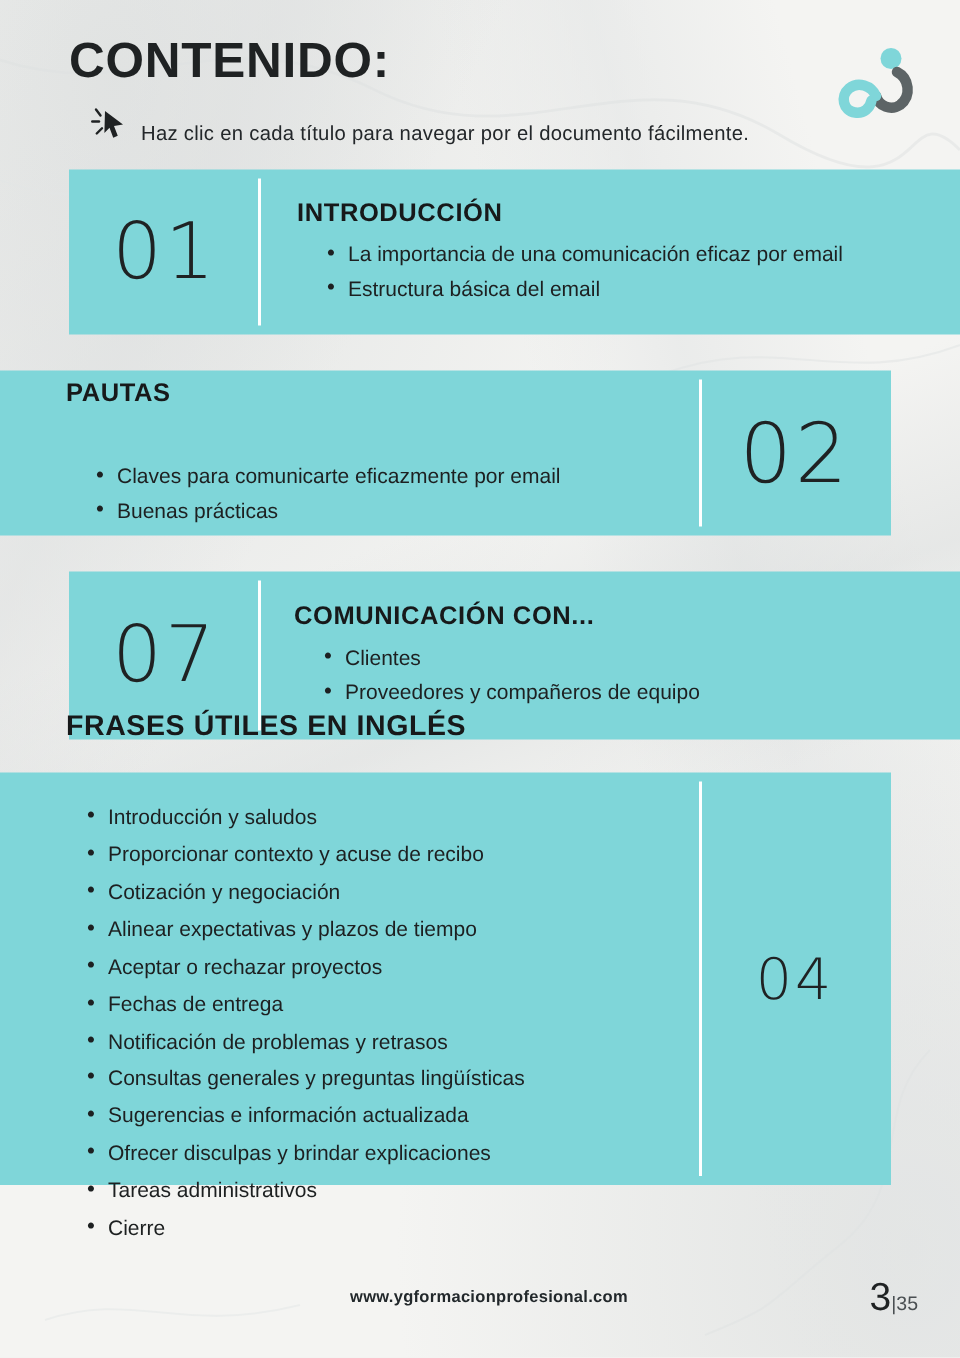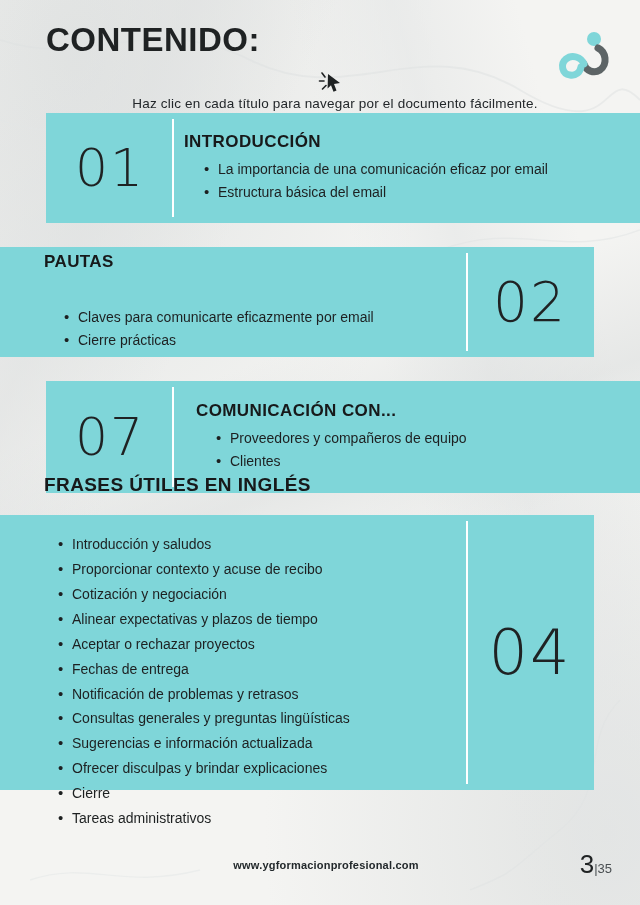--- a/index.html
+++ b/index.html
@@ -43,24 +43,23 @@
   .title {
     font-size: 33px;
     font-weight: bold;
     letter-spacing: 0.5px;
     color: #1f2223;
     margin: 0;
     line-height: 1.1;
   }
   .subtitle-row {
     display: flex;
-    align-items: center;
+    align-items: flex-end;
     margin-top: 12px;
     margin-left: 14px;
-    flex-direction: column;
   }
   .cursor-icon {
     width: 26px;
     height: 26px;
     flex: 0 0 26px;
     margin-right: 8px;
   }
   .subtitle {
     font-size: 13.5px;
     color: #23272a;
@@ -143,30 +142,30 @@
     content: "•";
     position: absolute;
     left: 0;
     top: -1px;
     font-size: 15px;
     color: #1d2021;
   }
 
   
   #sec1 { top: 113px;  left: 46px;  width: 594px; height: 110px; }
-  #sec1 .body { padding-left: 10px; }
+  #sec1 .body { padding-left: 24px; }
   #sec2 { top: 247px;  left: 0px;   width: 594px; height: 110px; }
   #sec3 { top: 381px;  left: 46px;  width: 594px; height: 112px; }
   #sec4 { top: 515px;  left: 0px;   width: 594px; height: 275px; }
 
   #sec2 .body, #sec4 .body { padding-left: 44px; gap: 28px; }
   #sec4 .sec-title { font-size: 19px; margin-bottom: 8px; }
   #sec4 ul.items { padding-left: 14px; }
   #sec4 ul.items li { line-height: 1.78; }
-  #sec4 .num { font-size: 62px; }
+  #sec4 .num { font-size: 38px; }
   #sec2 .num { font-size: 55px; }
 
   
   .footer {
     position: absolute;
     left: 0;
     right: 0;
     bottom: 18px;
     height: 34px;
   }
@@ -244,57 +243,57 @@
         <li>Estructura básica del email</li>
       </ul>
     </div>
   </div>
 
   <div class="section" id="sec2">
     <div class="body">
       <h2 class="sec-title">PAUTAS</h2>
       <ul class="items">
         <li>Claves para comunicarte eficazmente por email</li>
-        <li>Cierre prácticas</li>
+        <li>Buenas prácticas</li>
       </ul>
     </div>
     <div class="numcell left-div">
       <span class="num">02</span>
     </div>
   </div>
 
   <div class="section" id="sec3">
     <div class="numcell right-div">
       <span class="num">07</span>
     </div>
     <div class="body">
       <h2 class="sec-title">COMUNICACIÓN CON...</h2>
       <ul class="items">
+        <li>Clientes</li>
         <li>Proveedores y compañeros de equipo</li>
-        <li>Clientes</li>
       </ul>
     </div>
   </div>
 
   <div class="section" id="sec4">
     <div class="body">
       <h2 class="sec-title">FRASES ÚTILES EN INGLÉS</h2>
       <ul class="items">
         <li>Introducción y saludos</li>
         <li>Proporcionar contexto y acuse de recibo</li>
         <li>Cotización y negociación</li>
         <li>Alinear expectativas y plazos de tiempo</li>
         <li>Aceptar o rechazar proyectos</li>
         <li>Fechas de entrega</li>
         <li>Notificación de problemas y retrasos</li>
         <li>Consultas generales y preguntas lingüísticas</li>
         <li>Sugerencias e información actualizada</li>
         <li>Ofrecer disculpas y brindar explicaciones</li>
+        <li>Tareas administrativos</li>
         <li>Cierre</li>
-        <li>Tareas administrativos</li>
       </ul>
     </div>
     <div class="numcell left-div">
       <span class="num">04</span>
     </div>
   </div>
 
   <div class="footer">
     <div class="footer-url">www.ygformacionprofesional.com</div>
     <div class="pagenum">

